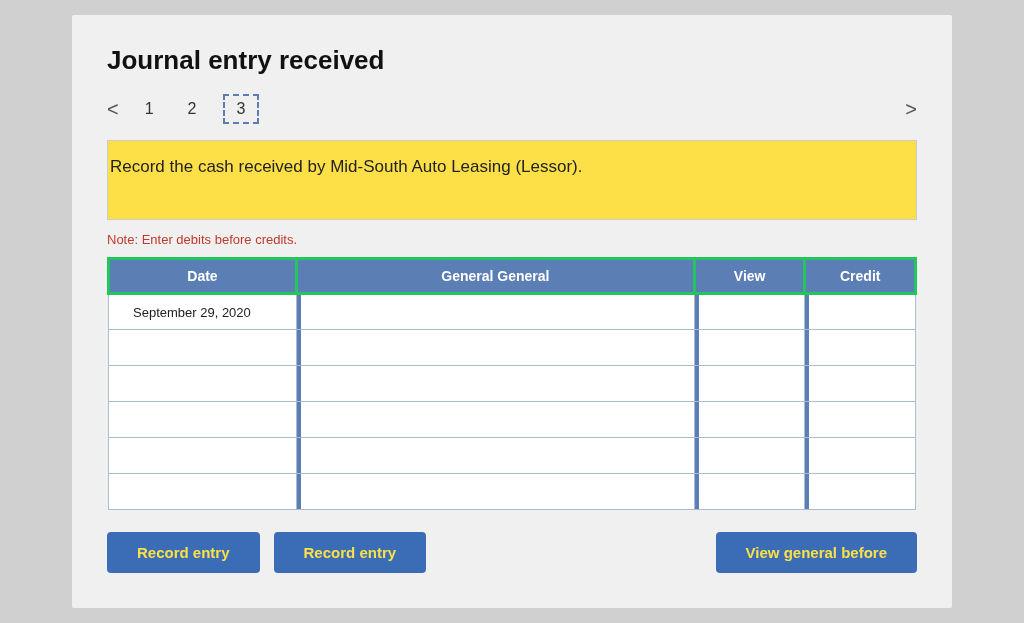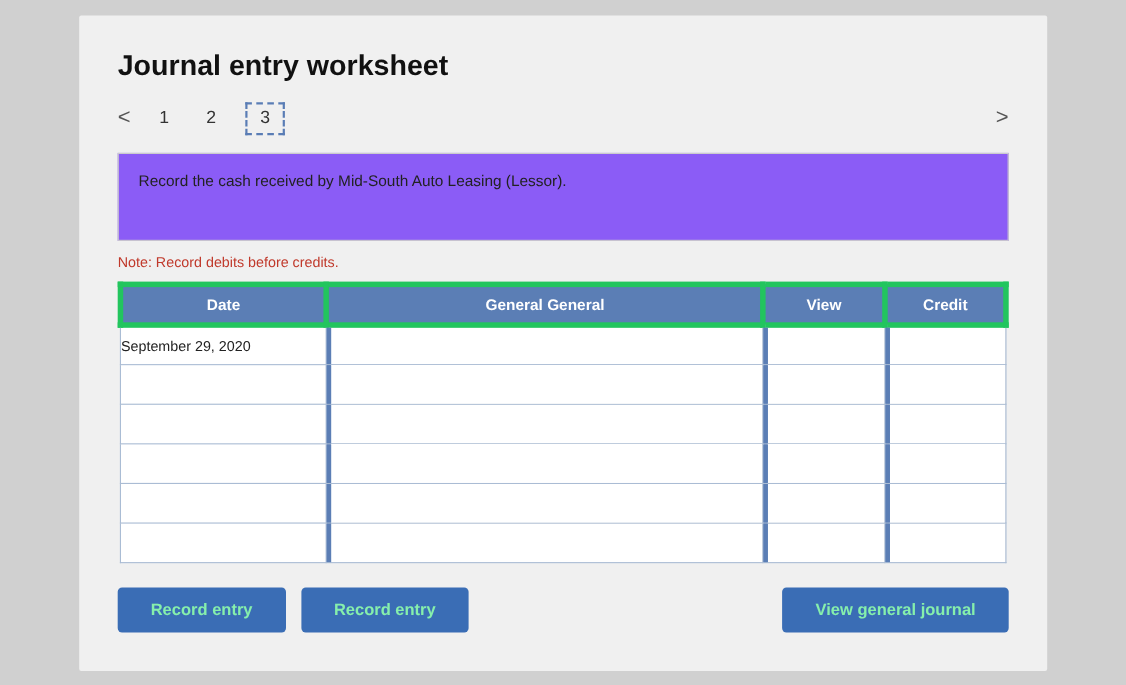--- a/index.html
+++ b/index.html
@@ -41,45 +41,45 @@
       color: #333;
       cursor: pointer;
       padding: 4px 8px;
     }
     .tab-number.active {
       border: 2px dashed #5a7db5;
       color: #333;
       padding: 4px 12px;
     }
     .description-box {
-      background: #8b5cf6;
+      background: #fde047;
       border: 1px solid #ccc;
-      padding: 16px 18px;
+      padding: 16px 2px;
       margin-bottom: 12px;
       min-height: 80px;
-      font-size: 14px;
+      font-size: 17px;
       color: #222;
     }
     .note-text {
       color: #c0392b;
       font-size: 13px;
       margin-bottom: 10px;
     }
     .journal-table {
       width: 100%;
       border-collapse: collapse;
       margin-bottom: 22px;
     }
     .journal-table thead tr th {
       background: #5b7eb5;
       color: #fff;
       font-weight: bold;
       font-size: 14px;
       padding: 8px 10px;
-      border: 5px solid #22c55e;
+      border: 3px solid #22c55e;
       text-align: center;
     }
     .journal-table thead tr th.date-col {
       width: 170px;
     }
     .journal-table thead tr th.journal-col {
       width: 360px;
     }
     .journal-table thead tr th.debit-col {
       width: 100px;
@@ -90,21 +90,21 @@
     .journal-table tbody tr td {
       border: 1px solid #aabcd4;
       height: 36px;
       padding: 0 6px;
       background: #fff;
       font-size: 13px;
       color: #222;
       vertical-align: middle;
     }
     .journal-table tbody tr td.date-cell {
-      padding-left: 0;
+      padding-left: 24px;
       margin-top: 37px;
     }
     .journal-table tbody tr td.journal-cell {
       padding-left: 4px;
     }
     .journal-table tbody tr td.num-cell {
       text-align: right;
     }
     
     .cell-input {
@@ -121,49 +121,49 @@
     }
     .buttons-row {
       display: flex;
       gap: 14px;
       align-items: center;
     }
     .btn {
       padding: 12px 30px;
       font-size: 15px;
       font-weight: bold;
-      color: #86efac;
+      color: #fde047;
       background: #3a6db5;
       border: none;
       border-radius: 4px;
       cursor: pointer;
     }
     .btn-right {
       margin-left: auto;
     }
   </style>
 </head>
 <body>
 
 <div class="main-container">
-  <div class="page-title">Journal entry worksheet</div>
+  <div class="page-title">Journal entry received</div>
 
   <div class="tab-nav">
     <span class="nav-arrow">&lt;</span>
     <span class="tab-number">1</span>
     <span class="tab-number">2</span>
     <span class="tab-number active">3</span>
     <span class="nav-arrow" style="margin-left:auto;">&gt;</span>
   </div>
 
   <div class="description-box">
     <span>Record the cash received by Mid-South Auto Leasing (Lessor).</span>
   </div>
 
-  <div class="note-text">Note: Record debits before credits.</div>
+  <div class="note-text">Note: Enter debits before credits.</div>
 
   <table class="journal-table">
     <thead>
       <tr>
         <th class="date-col">Date</th>
         <th class="journal-col">General General</th>
         <th class="debit-col">View</th>
         <th class="credit-col">Credit</th>
       </tr>
     </thead>
@@ -239,15 +239,15 @@
           <td class="num-cell cell-input" style="position: relative;">
             <div style="position: absolute; left: 0px; top: 0px; bottom: 0px; width: 4px; background: rgb(91, 126, 181);"></div>
           </td>
         </tr>
       </tbody>
   </table>
 
   <div class="buttons-row">
     <button class="btn">Record entry</button>
     <button class="btn">Record entry</button>
-    <button class="btn btn-right">View general journal</button>
+    <button class="btn btn-right">View general before</button>
   </div>
 </div>
 
 </body></html>

